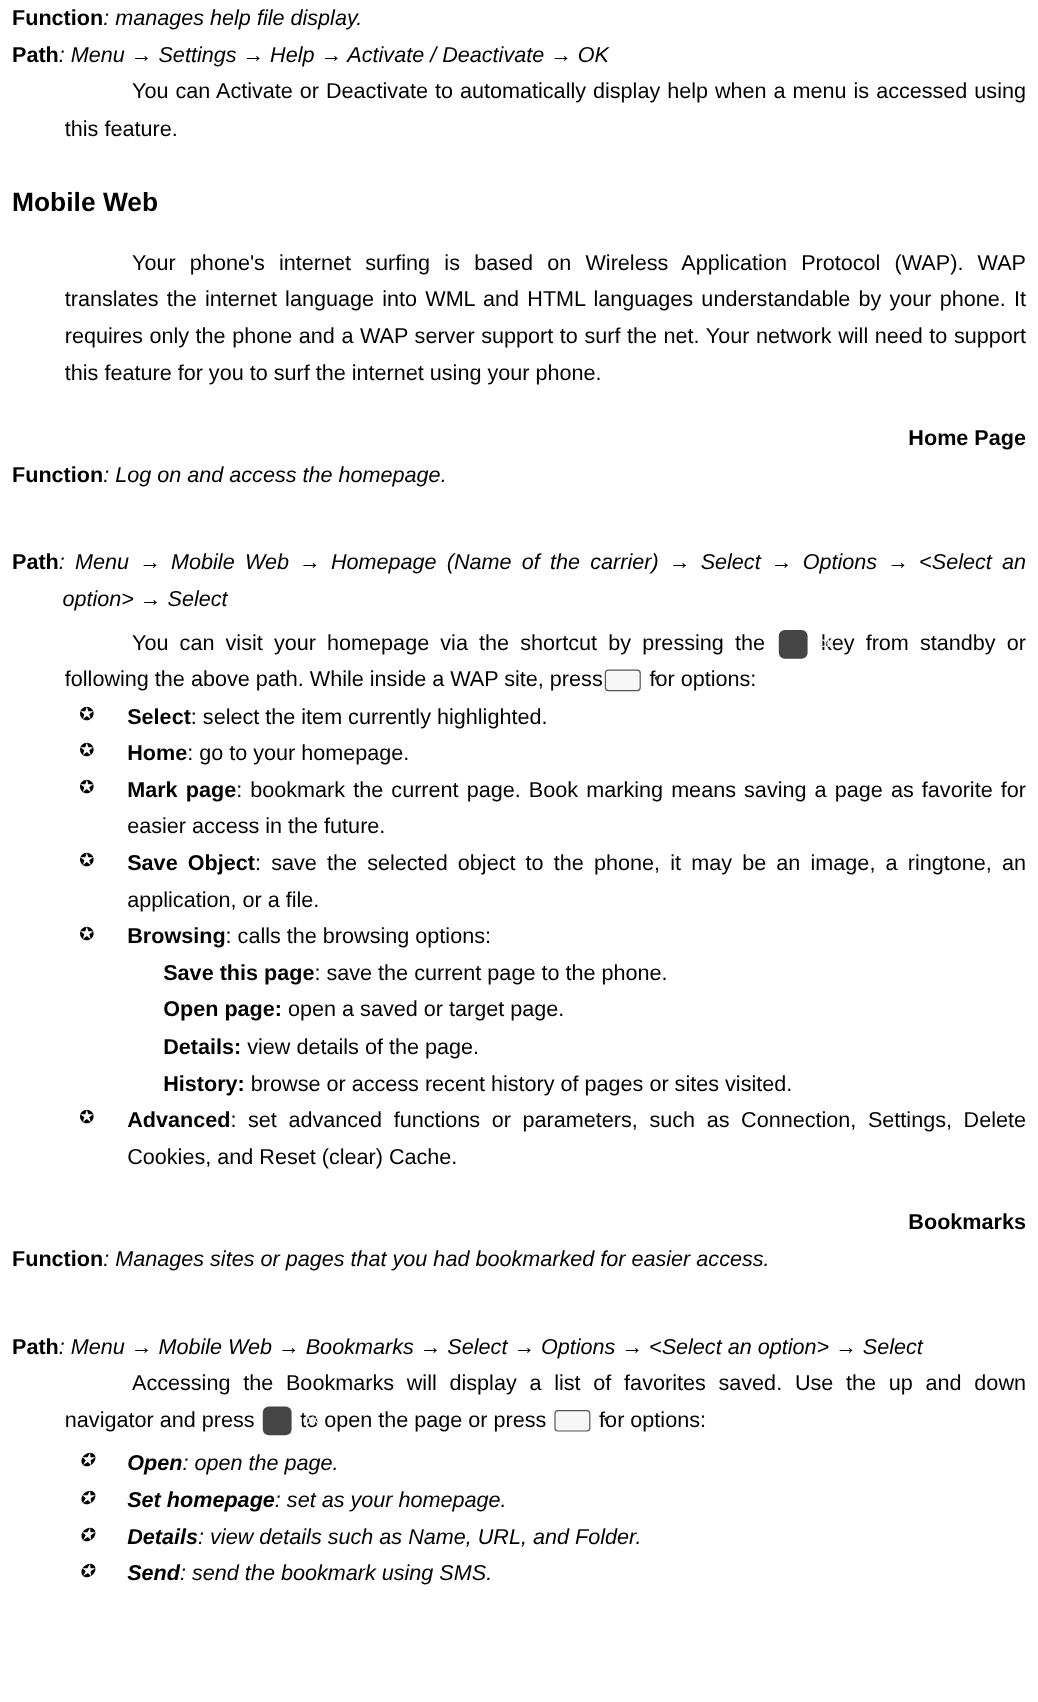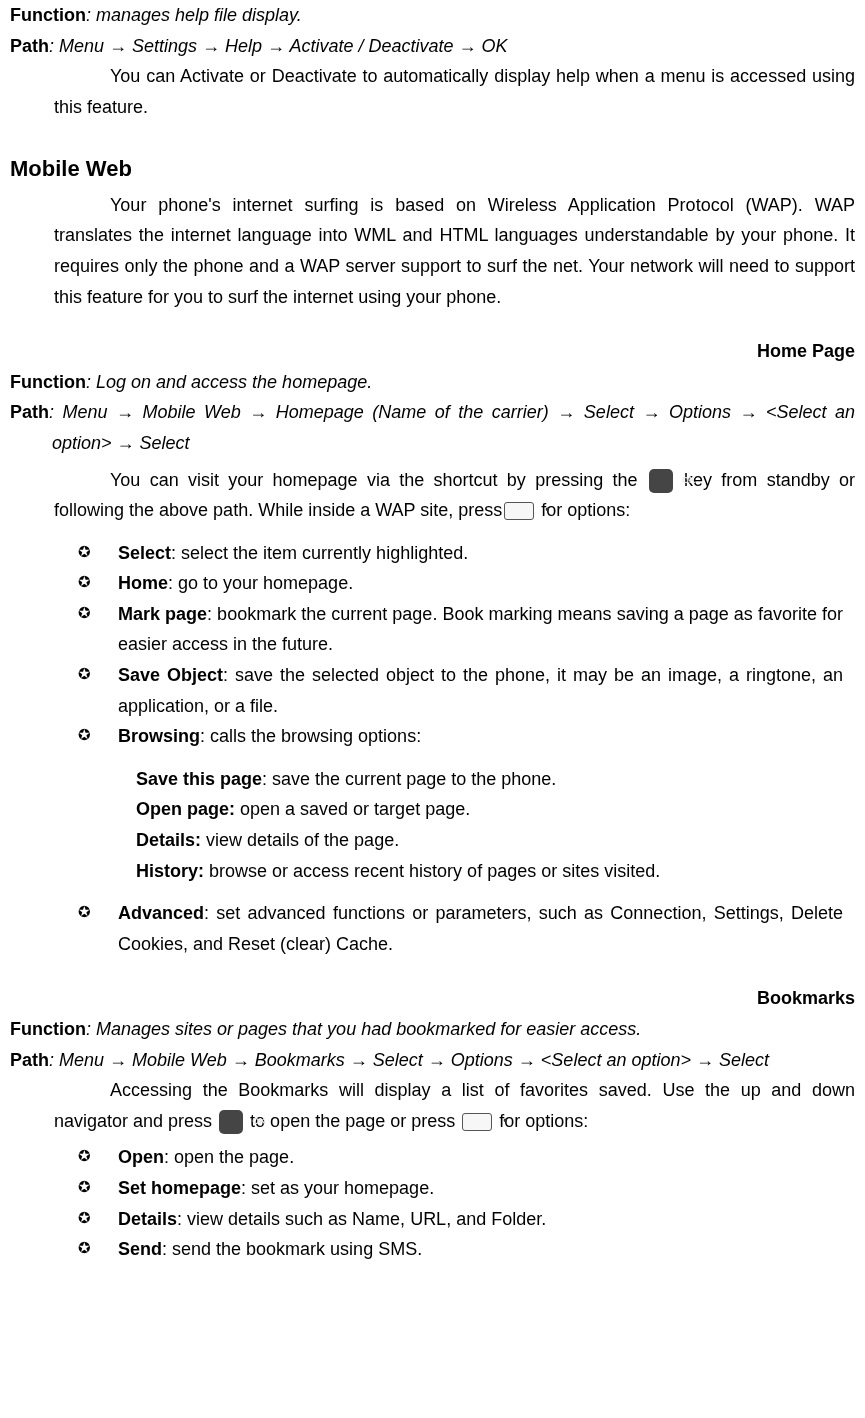--- a/index.html
+++ b/index.html
@@ -12,45 +12,46 @@
     width: 845px;
     text-align: justify;
   }
   .italic { font-style: italic; }
   .bold { font-weight: bold; }
   .bolditalic { font-weight: bold; }
   .section-heading {
     font-weight: bold;
     font-size: 22px;
     margin-top: 28px;
-    margin-bottom: 2px;
+    margin-bottom: 16px;
     text-align: left;
   }
   .sub-heading {
     font-weight: bold;
     font-size: 18px;
     margin-top: 24px;
     margin-bottom: 0;
     text-align: right;
   }
   p {
     margin: 0;
   }
   .para-indent {
     text-indent: 56px;
     margin-left: 44px;
   }
   .path-indent {
     padding-left: 42px;
     text-indent: -42px;
+    margin-top: 42px;
   }
   ul.bullets {
     list-style: none;
     padding-left: 0;
-    margin: 12px;
+    margin: 0;
   }
   ul.bullets > li {
     position: relative;
     padding-left: 96px;
     margin: 0;
     line-height: 1.7;
     text-align: justify;
   }
   ul.bullets > li::before {
     content: "✪";
@@ -150,18 +151,18 @@
 <p>
   <span class="bolditalic">Function</span><span class="italic">: Manages sites or pages that you had bookmarked for easier access.</span>
 </p>
 <p class="path-indent">
   <span class="bolditalic">Path</span><span class="italic">: Menu → Mobile Web → Bookmarks → Select → Options → &lt;Select an option&gt; → Select</span>
 </p>
 <p class="para-indent">
   <span>Accessing the Bookmarks will display a list of favorites saved. Use the up and down navigator and press </span><span class="icon-ok"></span><span> to open the page or press </span><span class="icon-dot"></span><span> for options:</span>
 </p>
 
-<ul class="bullets" style="margin-top:6px;">
+<ul class="bullets" style="margin-top:6px;font-style:italic;">
   <li><span class="bold">Open</span><span>: open the page.</span></li>
   <li><span class="bold">Set homepage</span><span>: set as your homepage.</span></li>
   <li><span class="bold">Details</span><span>: view details such as Name, URL, and Folder.</span></li>
   <li><span class="bold">Send</span><span>: send the bookmark using SMS.</span></li>
 </ul>
 
 </body></html>

